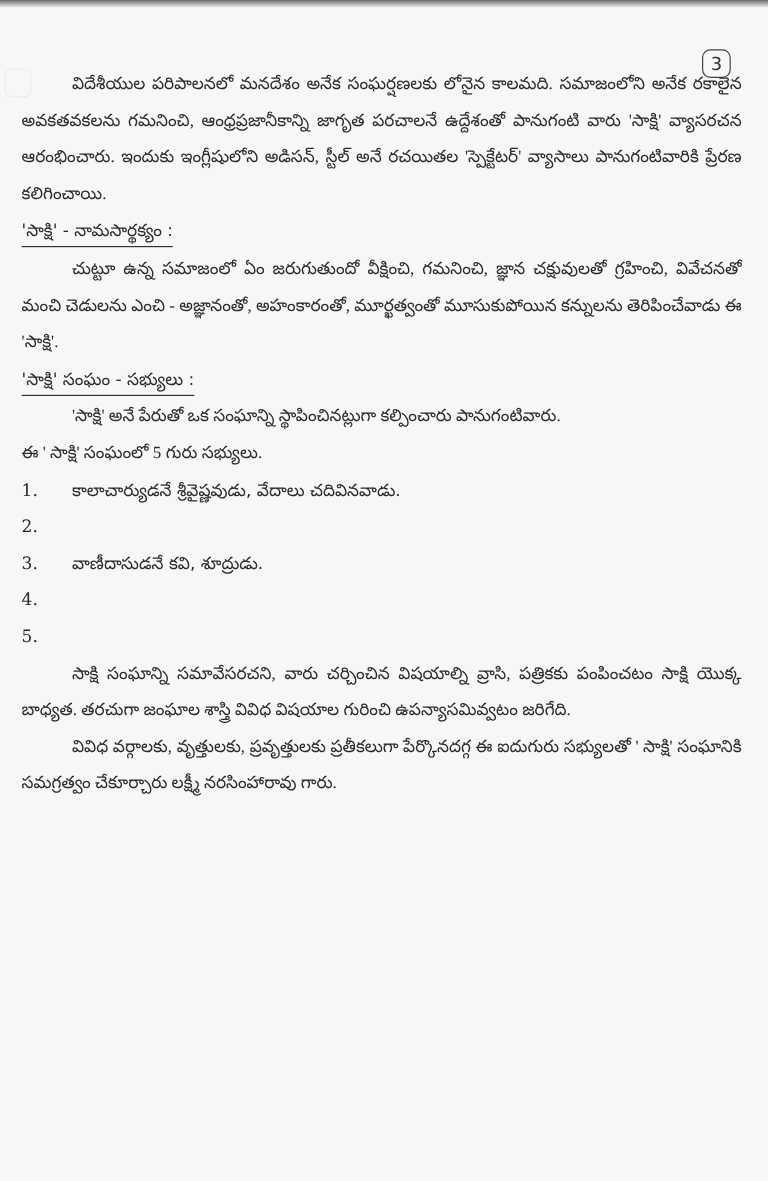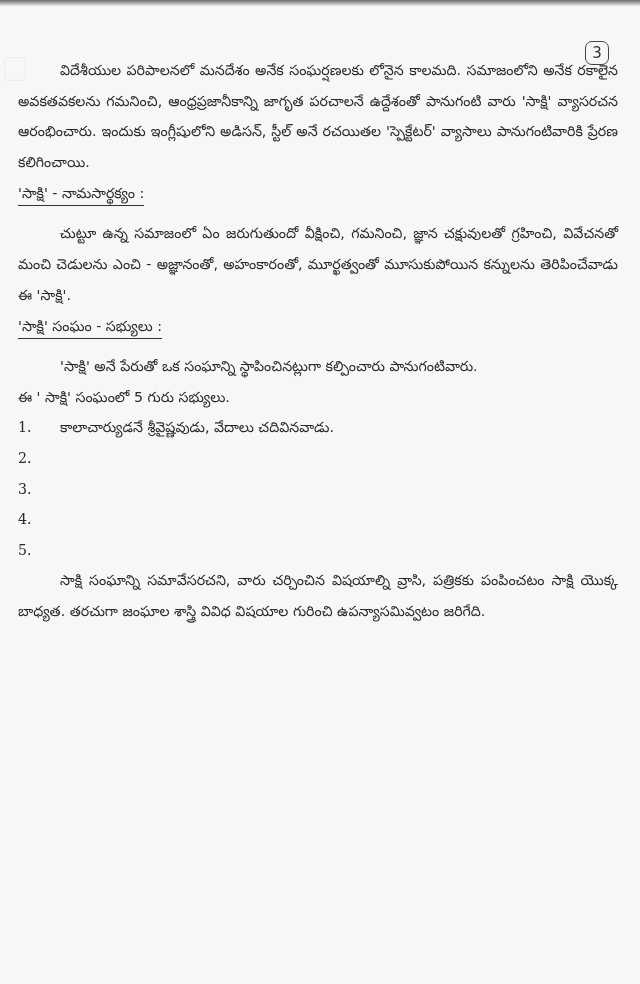--- a/index.html
+++ b/index.html
@@ -20,25 +20,25 @@
   }
   .page-number {
     position: absolute; left: 585px; top: 41px; width: 22px; height: 22px;
     border: 1.3px solid #444; border-radius: 7px;
     font-size: 15px; line-height: 22px; text-align: center; color: #333;
   }
   .content {
     position: absolute; left: 18px; top: 55px; width: 600px;
     font-size: 14.2px; line-height: 30.6px;
   }
-  .content p { margin: 0; }
+  .content p { margin: 0; font-family: Liberation Serif, serif; }
   .indent { text-indent: 42px; }
   .heading {
     display: inline-block; border-bottom: 1.2px solid #333; line-height: 24px;
-    margin-top: 4px; margin-bottom: 12px; text-align: center;
+    margin-top: 4px; margin-bottom: 2px; text-align: center;
   }
   .list-item { display: flex; }
   .list-num { width: 42px; flex: none; font-family: "DejaVu Serif", serif; }
   .justify { text-align: justify; }
 </style>
 </head>
 <body>
 
 <div class="scan-edge"></div>
 <div class="ghost-box"></div>
@@ -56,22 +56,24 @@
 
   <div class="list-item">
     <span class="list-num">1.</span>
     <span>కాలాచార్యుడనే శ్రీవైష్ణవుడు, వేదాలు చదివినవాడు.</span>
   </div>
   <div class="list-item">
     <span class="list-num">2.</span>
   </div>
   <div class="list-item">
     <span class="list-num">3.</span>
+    <span>వాణీదాసుడనే కవి, శూద్రుడు.</span>
   </div>
   <div class="list-item">
     <span class="list-num">4.</span>
   </div>
   <div class="list-item">
     <span class="list-num">5.</span>
   </div>
 
   <p class="indent justify">సాక్షి సంఘాన్ని సమావేసరచని, వారు చర్చించిన విషయాల్ని వ్రాసి, పత్రికకు పంపించటం సాక్షి యొక్క బాధ్యత. తరచుగా జంఘాల శాస్త్రి వివిధ విషయాల గురించి ఉపన్యాసమివ్వటం జరిగేది.</p>
+  <p class="indent justify">వివిధ వర్గాలకు, వృత్తులకు, ప్రవృత్తులకు ప్రతీకలుగా పేర్కొనదగ్గ ఈ ఐదుగురు సభ్యులతో ' సాక్షి' సంఘానికి సమగ్రత్వం చేకూర్చారు లక్ష్మీ నరసింహారావు గారు.</p>
 </div>
 
 </body></html>

